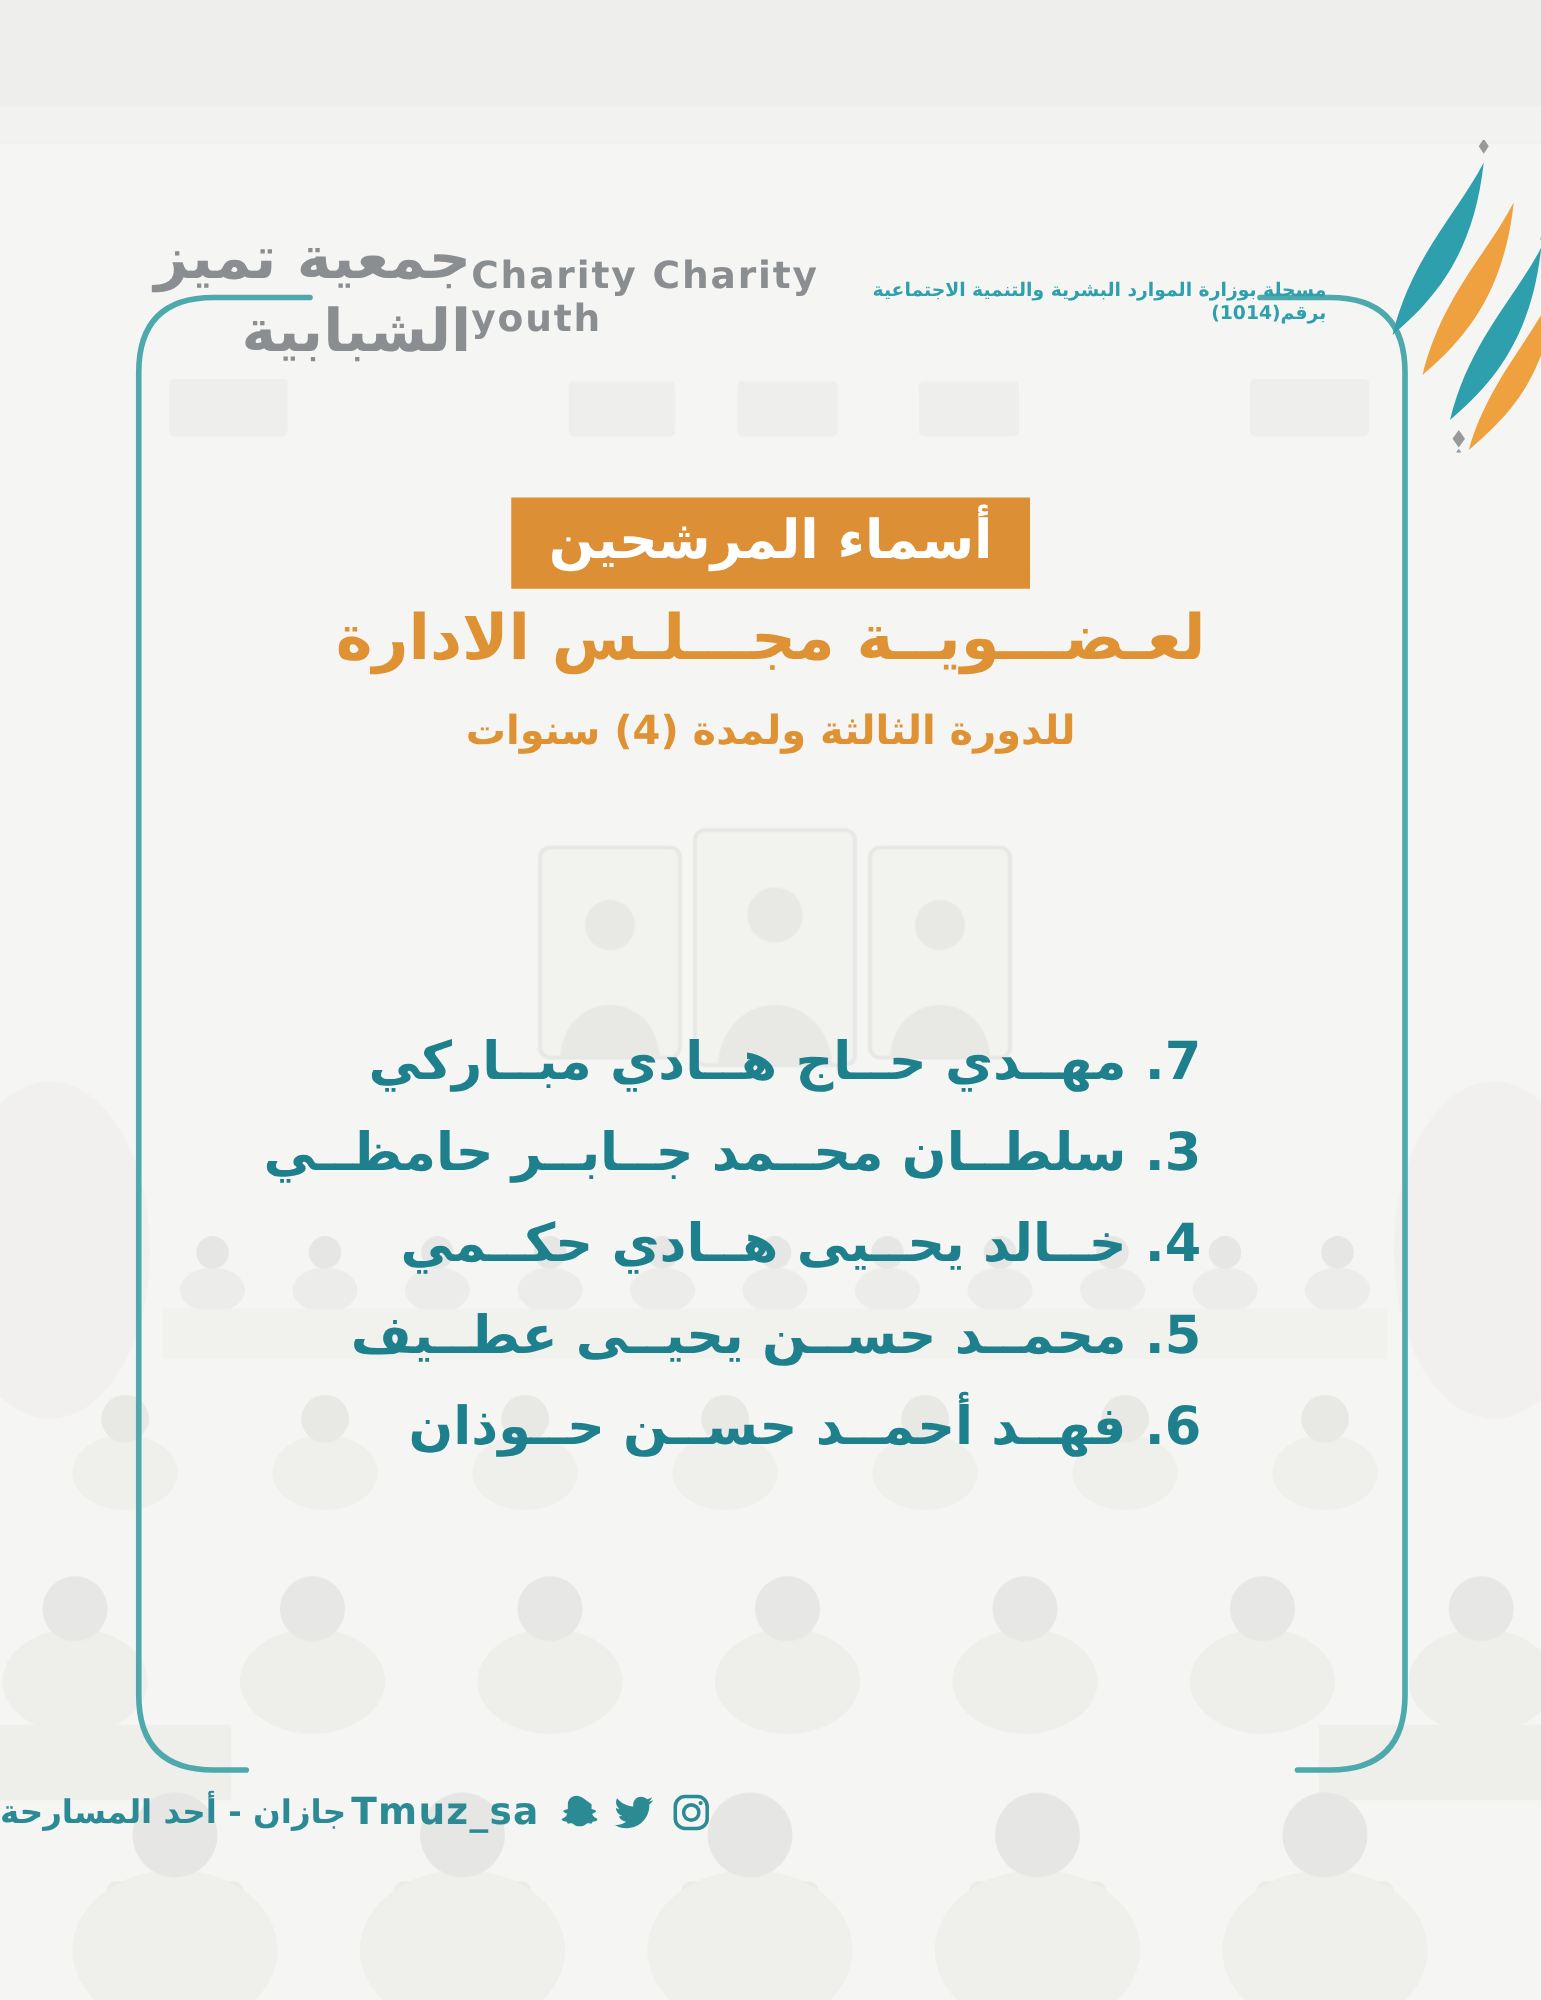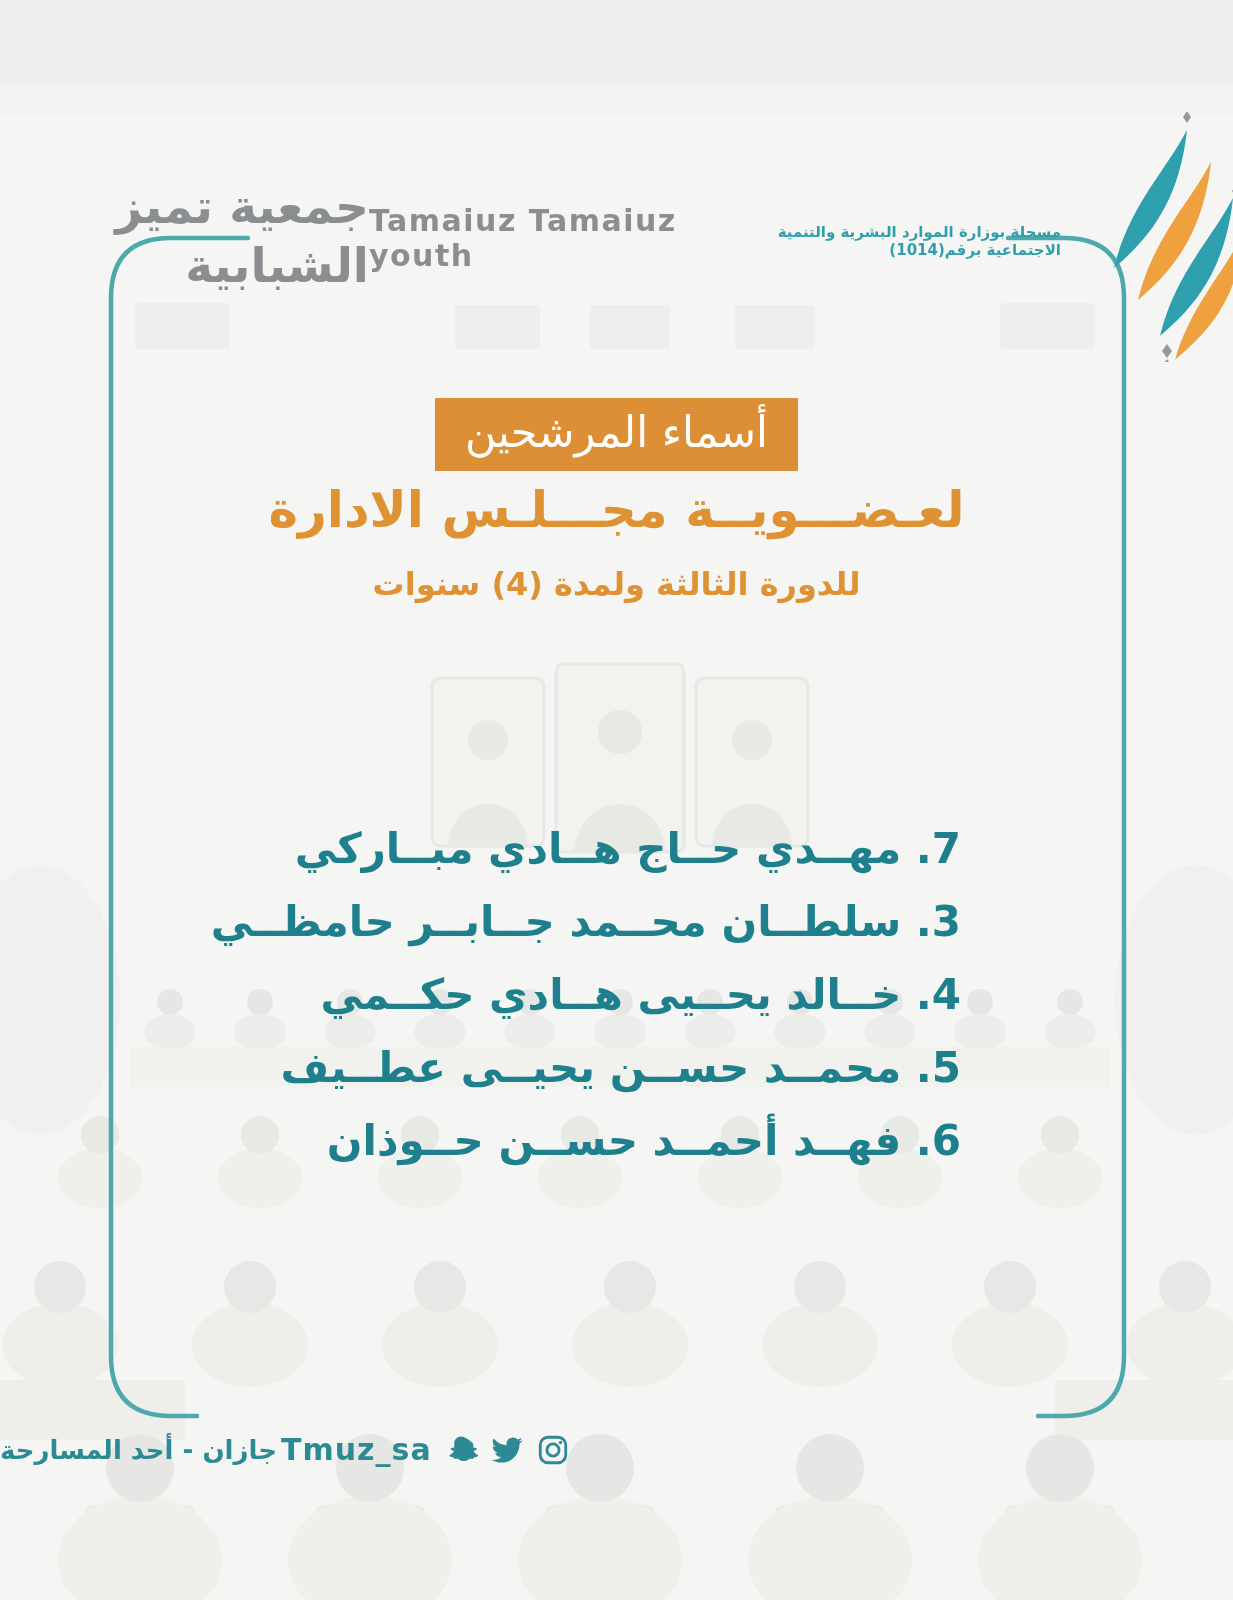--- a/index.html
+++ b/index.html
@@ -38,21 +38,21 @@
     text-align:right;
   }
   .logo-mark{width:160px;height:250px;}
 
   
   .badge-wrap{
     position:absolute;top:398px;left:0;right:0;text-align:center;
   }
   .badge{
     display:inline-block;background:#dd8f35;color:#ffffff;
-    font-size:43px;font-weight:normal;line-height:1.0;
+    font-size:43px;font-weight:bold;line-height:1.0;
     padding:13px 30px 17px 30px;direction:rtl;
   }
   .head-lines{
     position:absolute;top:472px;left:0;right:0;text-align:center;
     color:#de9233;font-weight:bold;direction:rtl;
   }
   .head-line1{font-size:50px;line-height:76px;}
   .head-line2{font-size:32px;line-height:72px;}
   .head-line3{font-size:44px;line-height:66px;letter-spacing:1px;}
 
@@ -226,21 +226,21 @@
       <g fill="none" stroke="#4ea9ad" stroke-width="4.5" stroke-linecap="round">
         <path d="M248,238 H171 Q111,238 111,298 V1356 Q111,1416 171,1416 H197"></path>
         <path d="M1008,238 H1064 Q1124,238 1124,298 V1356 Q1124,1416 1064,1416 H1038"></path>
       </g>
     </svg>
   </div>
 
   <div class="logo-row">
     <div class="logo-text">
       <div class="logo-arabic">جمعية تميز الشبابية</div>
-      <div class="logo-english">Tamaiuz Tamaiuz youth</div>
+      <div class="logo-english">Charity Charity youth</div>
       <div class="logo-reg">مسجلة بوزارة الموارد البشرية والتنمية الاجتماعية برقم(1014)</div>
     </div>
     <div class="logo-mark">
       <svg viewBox="0 0 160 250" width="160" height="250">
         <path d="M100,18 C78,60 42,94 27,156 C60,128 92,92 100,18 Z" fill="#2e9fac"></path>
         <path d="M124,50 C102,92 66,126 51,188 C84,160 116,124 124,50 Z" fill="#efa03f"></path>
         <path d="M146,86 C124,128 88,162 73,224 C106,196 138,160 146,86 Z" fill="#2e9fac"></path>
         <path d="M158,118 C138,160 103,194 88,248 C120,220 150,192 158,118 Z" fill="#efa03f"></path>
         <g fill="#97999b">
           <path d="M100,-1 l4,6 l-4,6 l-4,-6 Z"></path>

